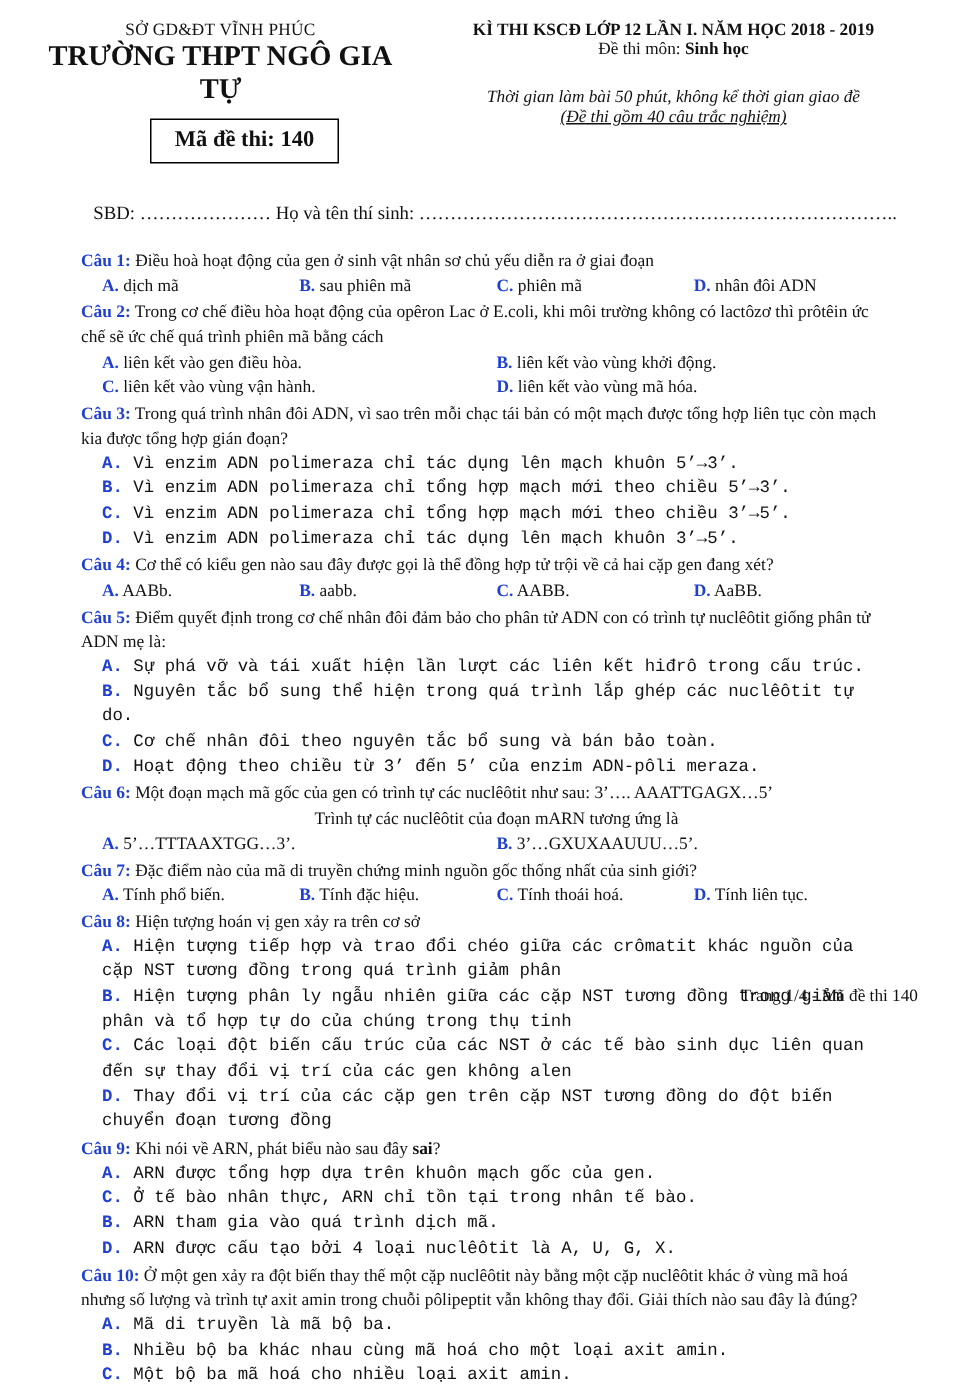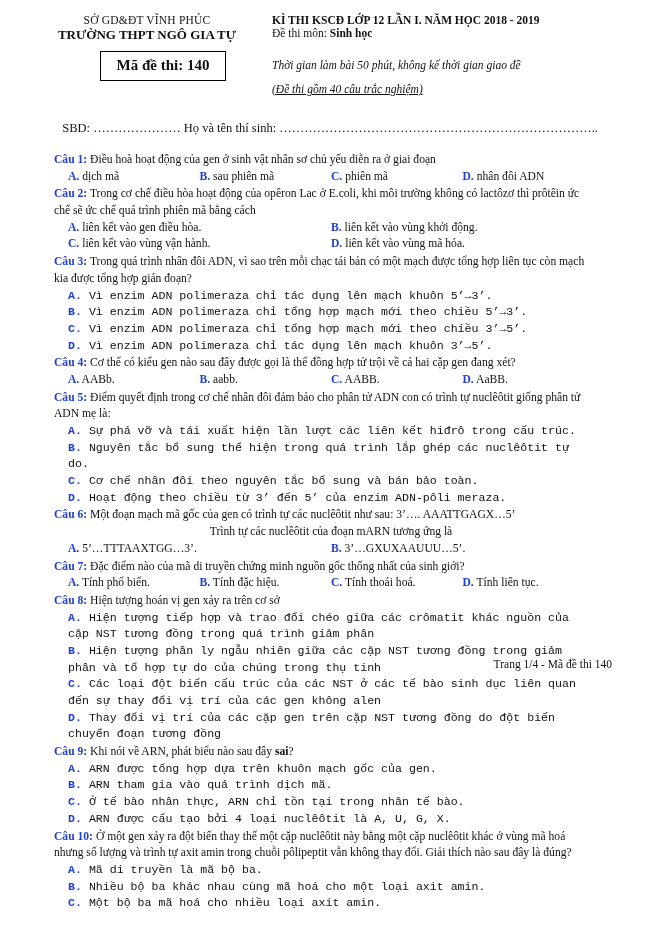--- a/index.html
+++ b/index.html
@@ -9,37 +9,37 @@
     font-family:"Liberation Serif", serif;
     color:#111;
     position:relative;
     overflow:hidden;
   }
   .page { position:relative; width:648px; height:684px; padding:0; box-sizing:border-box; }
 
   
   .header { display:flex; padding:14px 22px 0 22px; box-sizing:border-box; }
   .hdr-left { width:250px; text-align:center; }
-  .hdr-right { flex:1; text-align:left; }
+  .hdr-right { flex:1; text-align:center; }
   .hdr-left .l1 { font-size:11.5px; letter-spacing:.2px; }
-  .hdr-left .l2 { font-size:13px; font-weight:bold; margin-top:1px; }
+  .hdr-left .l2 { font-size:19px; font-weight:bold; margin-top:1px; }
   .ma-de-box {
     display:inline-block;
     border:1.6px solid #000;
     padding:5px 16px 6px 16px;
     margin-top:8px;
     font-weight:bold;
     font-size:15px;
     margin-left:32px;
   }
   .hdr-right .r1 { font-size:11.5px; font-weight:bold; }
   .hdr-right .r2 { font-size:11.5px; margin-top:1px; }
   .hdr-right .r2 b { font-weight:bold; }
   .hdr-right .r3 { font-size:11.5px; font-style:italic; margin-top:20px; }
-  .hdr-right .r4 { font-size:11.5px; font-style:italic; margin-top:12px; }
+  .hdr-right .r4 { font-size:11.5px; font-style:italic; margin-top:1px; }
   .u { text-decoration:underline; }
 
   
   .sbd { margin:26px 50px 0 50px; font-size:12.5px;text-align:right; }
 
   
   .questions { margin:16px 54px 0 54px; font-size:11.6px; line-height:1.44; }
   .q { margin-bottom:1px; }
   .q-stem { text-indent:0; }
   .qlabel { color:#1f3fd0; font-weight:bold; }
@@ -150,22 +150,22 @@
           <div><span class="opt-letter">A.</span><span> Hiện tượng tiếp hợp và trao đổi chéo giữa các crômatit khác nguồn của cặp  NST tương đồng trong quá trình giảm phân</span></div>
           <div><span class="opt-letter">B.</span><span> Hiện tượng phân ly ngẫu nhiên giữa các cặp NST tương đồng trong  giảm phân và tổ hợp tự do của chúng trong thụ tinh</span></div>
           <div><span class="opt-letter">C.</span><span> Các loại đột biến cấu trúc của các NST ở các tế bào sinh dục liên quan đến sự thay đổi vị trí của các gen không alen</span></div>
           <div><span class="opt-letter">D.</span><span> Thay đổi vị trí của các cặp gen trên cặp NST tương đồng do đột biến chuyển đoạn tương đồng</span></div>
         </div>
       </div>
       <div class="q">
         <div class="q-stem"><span class="qlabel">Câu 9:</span><span> Khi nói về ARN, phát biểu nào sau đây <b>sai</b>?</span></div>
         <div class="opt-stack">
           <div><span class="opt-letter">A.</span><span> ARN được tổng hợp dựa trên khuôn mạch gốc của gen.</span></div>
+          <div><span class="opt-letter">C.</span><span> Ở tế bào nhân thực, ARN chỉ tồn tại trong nhân tế bào.</span></div>
           <div><span class="opt-letter">B.</span><span> ARN tham gia vào quá trình dịch mã.</span></div>
-          <div><span class="opt-letter">C.</span><span> Ở tế bào nhân thực, ARN chỉ tồn tại trong nhân tế bào.</span></div>
           <div><span class="opt-letter">D.</span><span> ARN được cấu tạo bởi 4 loại nuclêôtit là A, U, G, X.</span></div>
         </div>
       </div>
       <div class="q">
         <div class="q-stem"><span class="qlabel">Câu 10:</span><span> Ở một gen xảy ra đột biến thay thế một cặp nuclêôtit này bằng một cặp nuclêôtit khác ở vùng mã hoá nhưng số lượng và trình tự axit amin trong chuỗi pôlipeptit vẫn không thay đổi. Giải thích nào sau đây là đúng?</span></div>
         <div class="opt-stack">
           <div><span class="opt-letter">A.</span><span> Mã di truyền là mã bộ ba.</span></div>
           <div><span class="opt-letter">B.</span><span> Nhiều bộ ba khác nhau cùng mã hoá cho một loại axit amin.</span></div>
           <div><span class="opt-letter">C.</span><span> Một bộ ba mã hoá cho nhiều loại axit amin.</span></div>
         </div>

